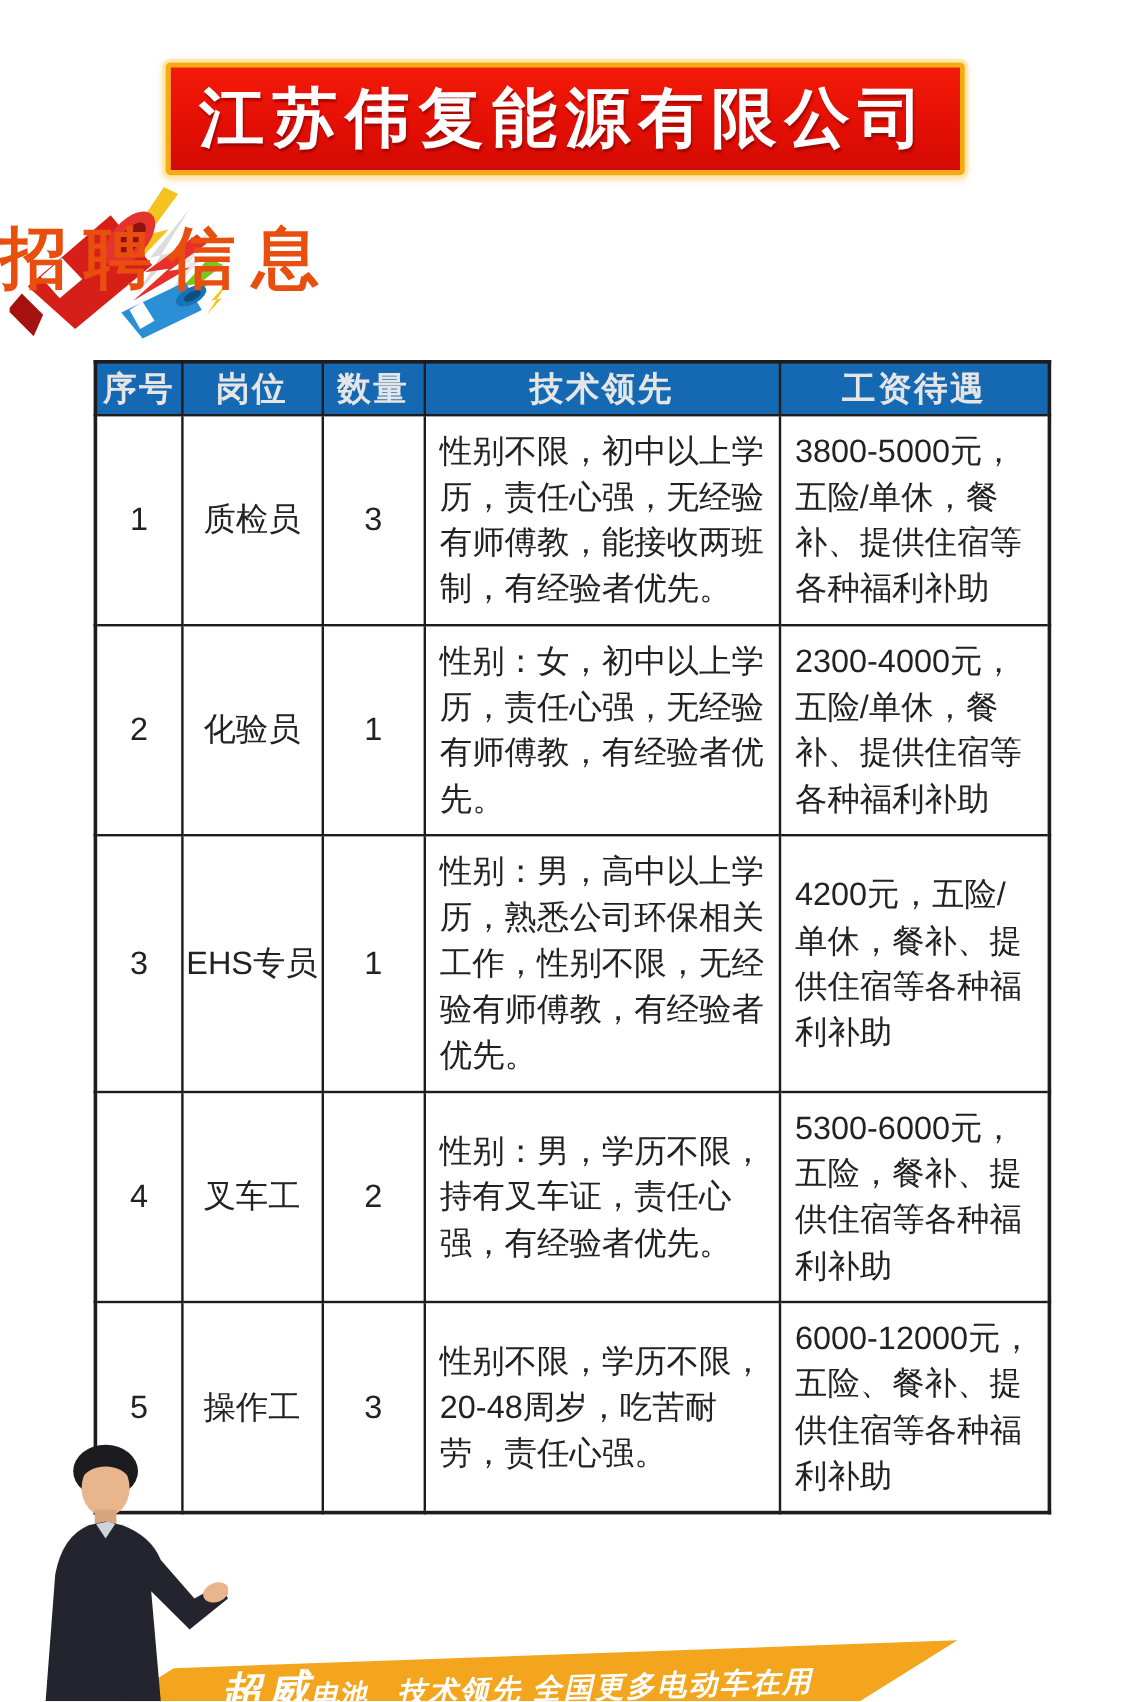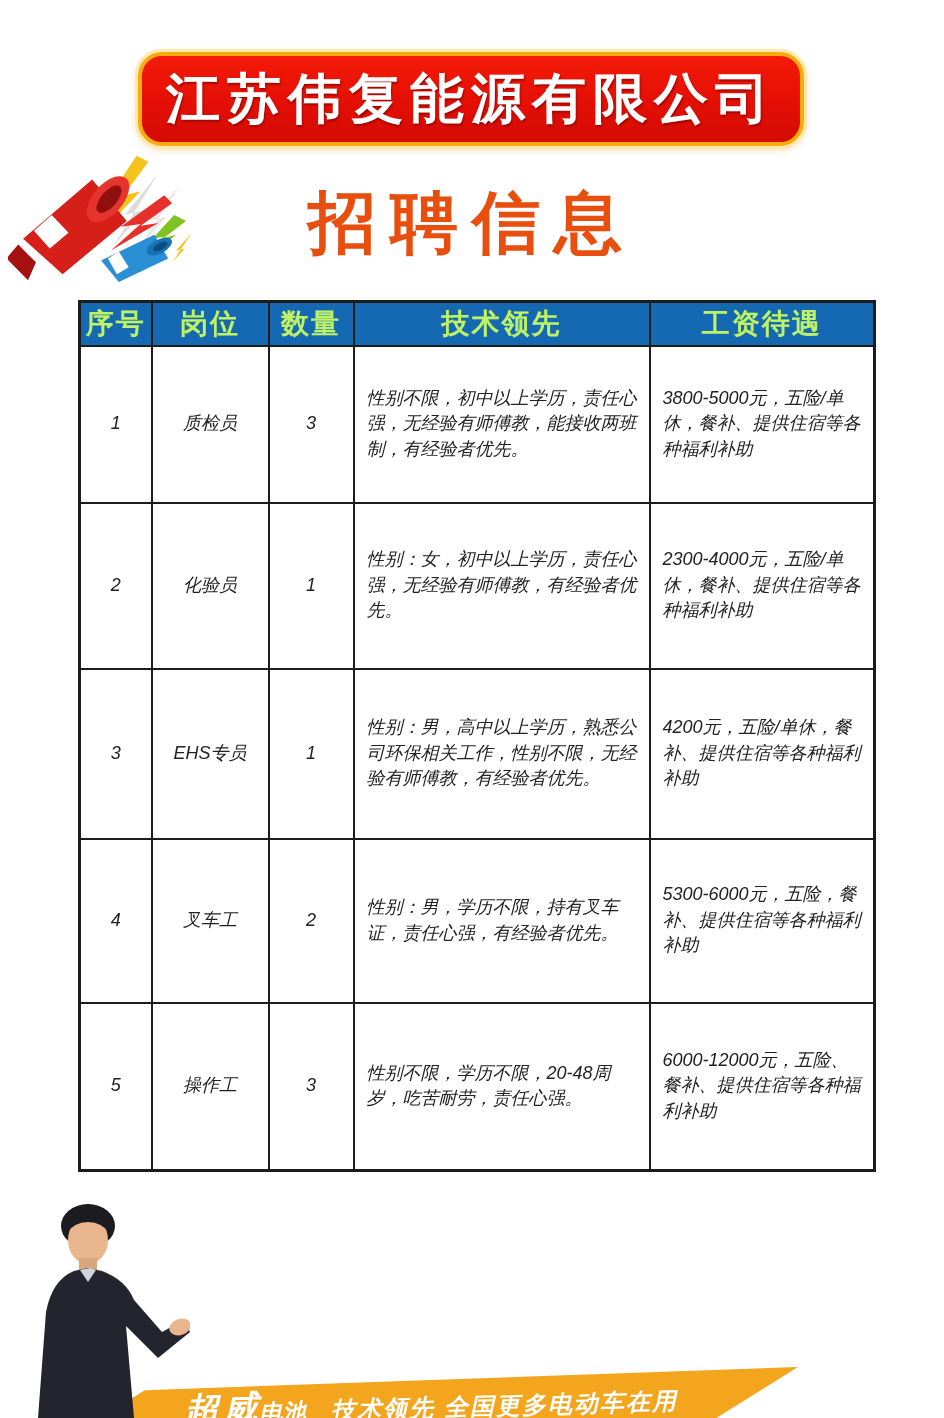--- a/index.html
+++ b/index.html
@@ -5,52 +5,52 @@
   html,body{margin:0;padding:0;background:#fff;}
   .poster{
     position:relative;width:944px;height:1418px;margin:0 auto;
     background:#fff;overflow:hidden;
     font-family:"Liberation Sans",sans-serif;color:#1f1f1f;
   }
   
   .company-banner{
     position:absolute;left:138px;top:52px;width:666px;height:94px;
     background:linear-gradient(180deg,#f41a08 0%,#e40f05 55%,#d40b04 100%);
-    border:4px solid #f7ac0c;border-radius:24px;
+    border:4px solid #f7ac0c;border-radius:4px;
     box-shadow:0 0 0 3px #fde8b0,0 2px 8px rgba(230,160,20,.55);
     display:flex;align-items:center;justify-content:center;box-sizing:border-box;
   }
   .company-banner span{
     color:#fff;font-family:"Liberation Serif",serif;font-weight:bold;
     font-size:54px;letter-spacing:7px;white-space:nowrap;
     text-shadow:1px 2px 2px rgba(120,0,0,.6);
   }
   
   .megaphones{position:absolute;left:8px;top:140px;width:198px;height:150px;}
   .poster-title{
     position:absolute;left:0;top:178px;width:944px;margin:0;
-    text-align:center;font-size:68px;font-weight:bold;color:#e84e0e;
+    text-align:left;font-size:56px;font-weight:bold;color:#e84e0e;
     letter-spacing:14px;font-family:"Liberation Sans",sans-serif;
   }
   
   table.jobs{
     position:absolute;left:78px;top:300px;width:795px;
     border-collapse:collapse;table-layout:fixed;
     border:3px solid #1c1c1c;
   }
   table.jobs th,table.jobs td{
     border:2px solid #1c1c1c;box-sizing:border-box;
     font-family:"Liberation Sans",sans-serif;
   }
   table.jobs th{
-    background:#1569b3;color:#bef264;font-size:28px;font-weight:bold;
+    background:#1569b3;color:#e5e5e5;font-size:28px;font-weight:bold;
     height:44px;letter-spacing:2px;
   }
   table.jobs td{
-    font-size:18px;color:#222;line-height:1.42;vertical-align:middle;font-style:italic;
+    font-size:27px;color:#222;line-height:1.42;vertical-align:middle;
   }
   td.c{text-align:center;}
   td.txt{text-align:left;padding:10px 8px 10px 12px;}
   col.no{width:72px;} col.pos{width:117px;} col.cnt{width:85px;}
   col.req{width:296px;} col.sal{width:225px;}
   tr.r1{height:157px;} tr.r2{height:166px;} tr.r3{height:170px;}
   tr.r4{height:164px;} tr.r5{height:168px;}
   
   .contact{
     position:absolute;left:148px;top:1208px;width:740px;

